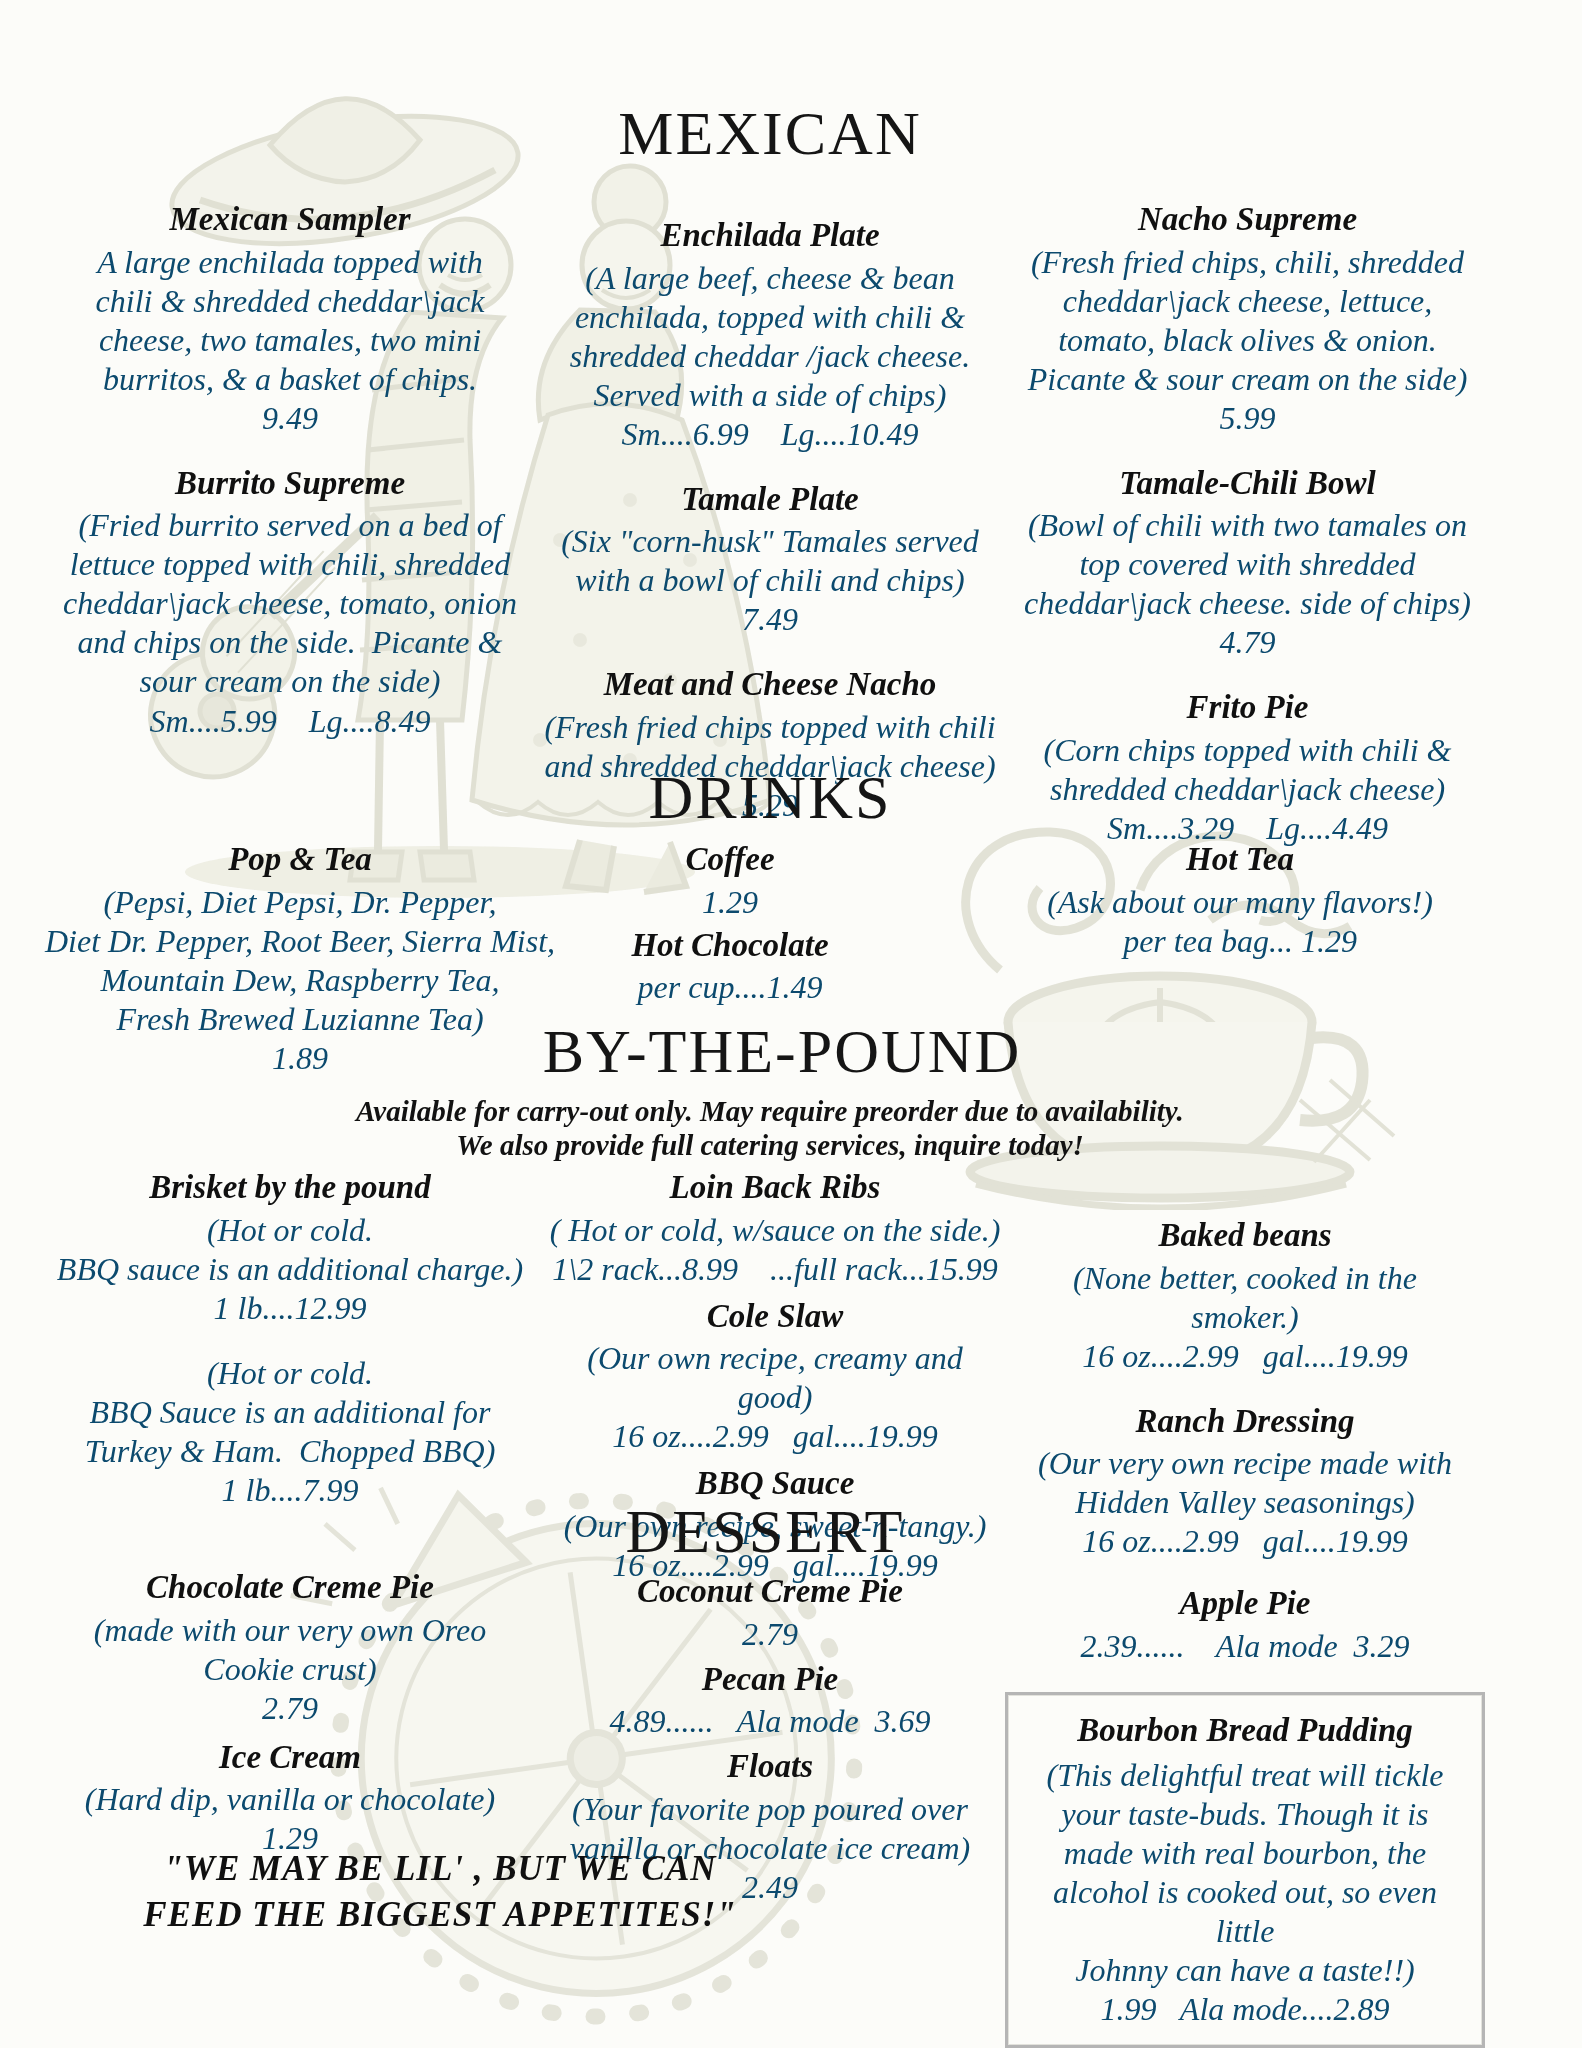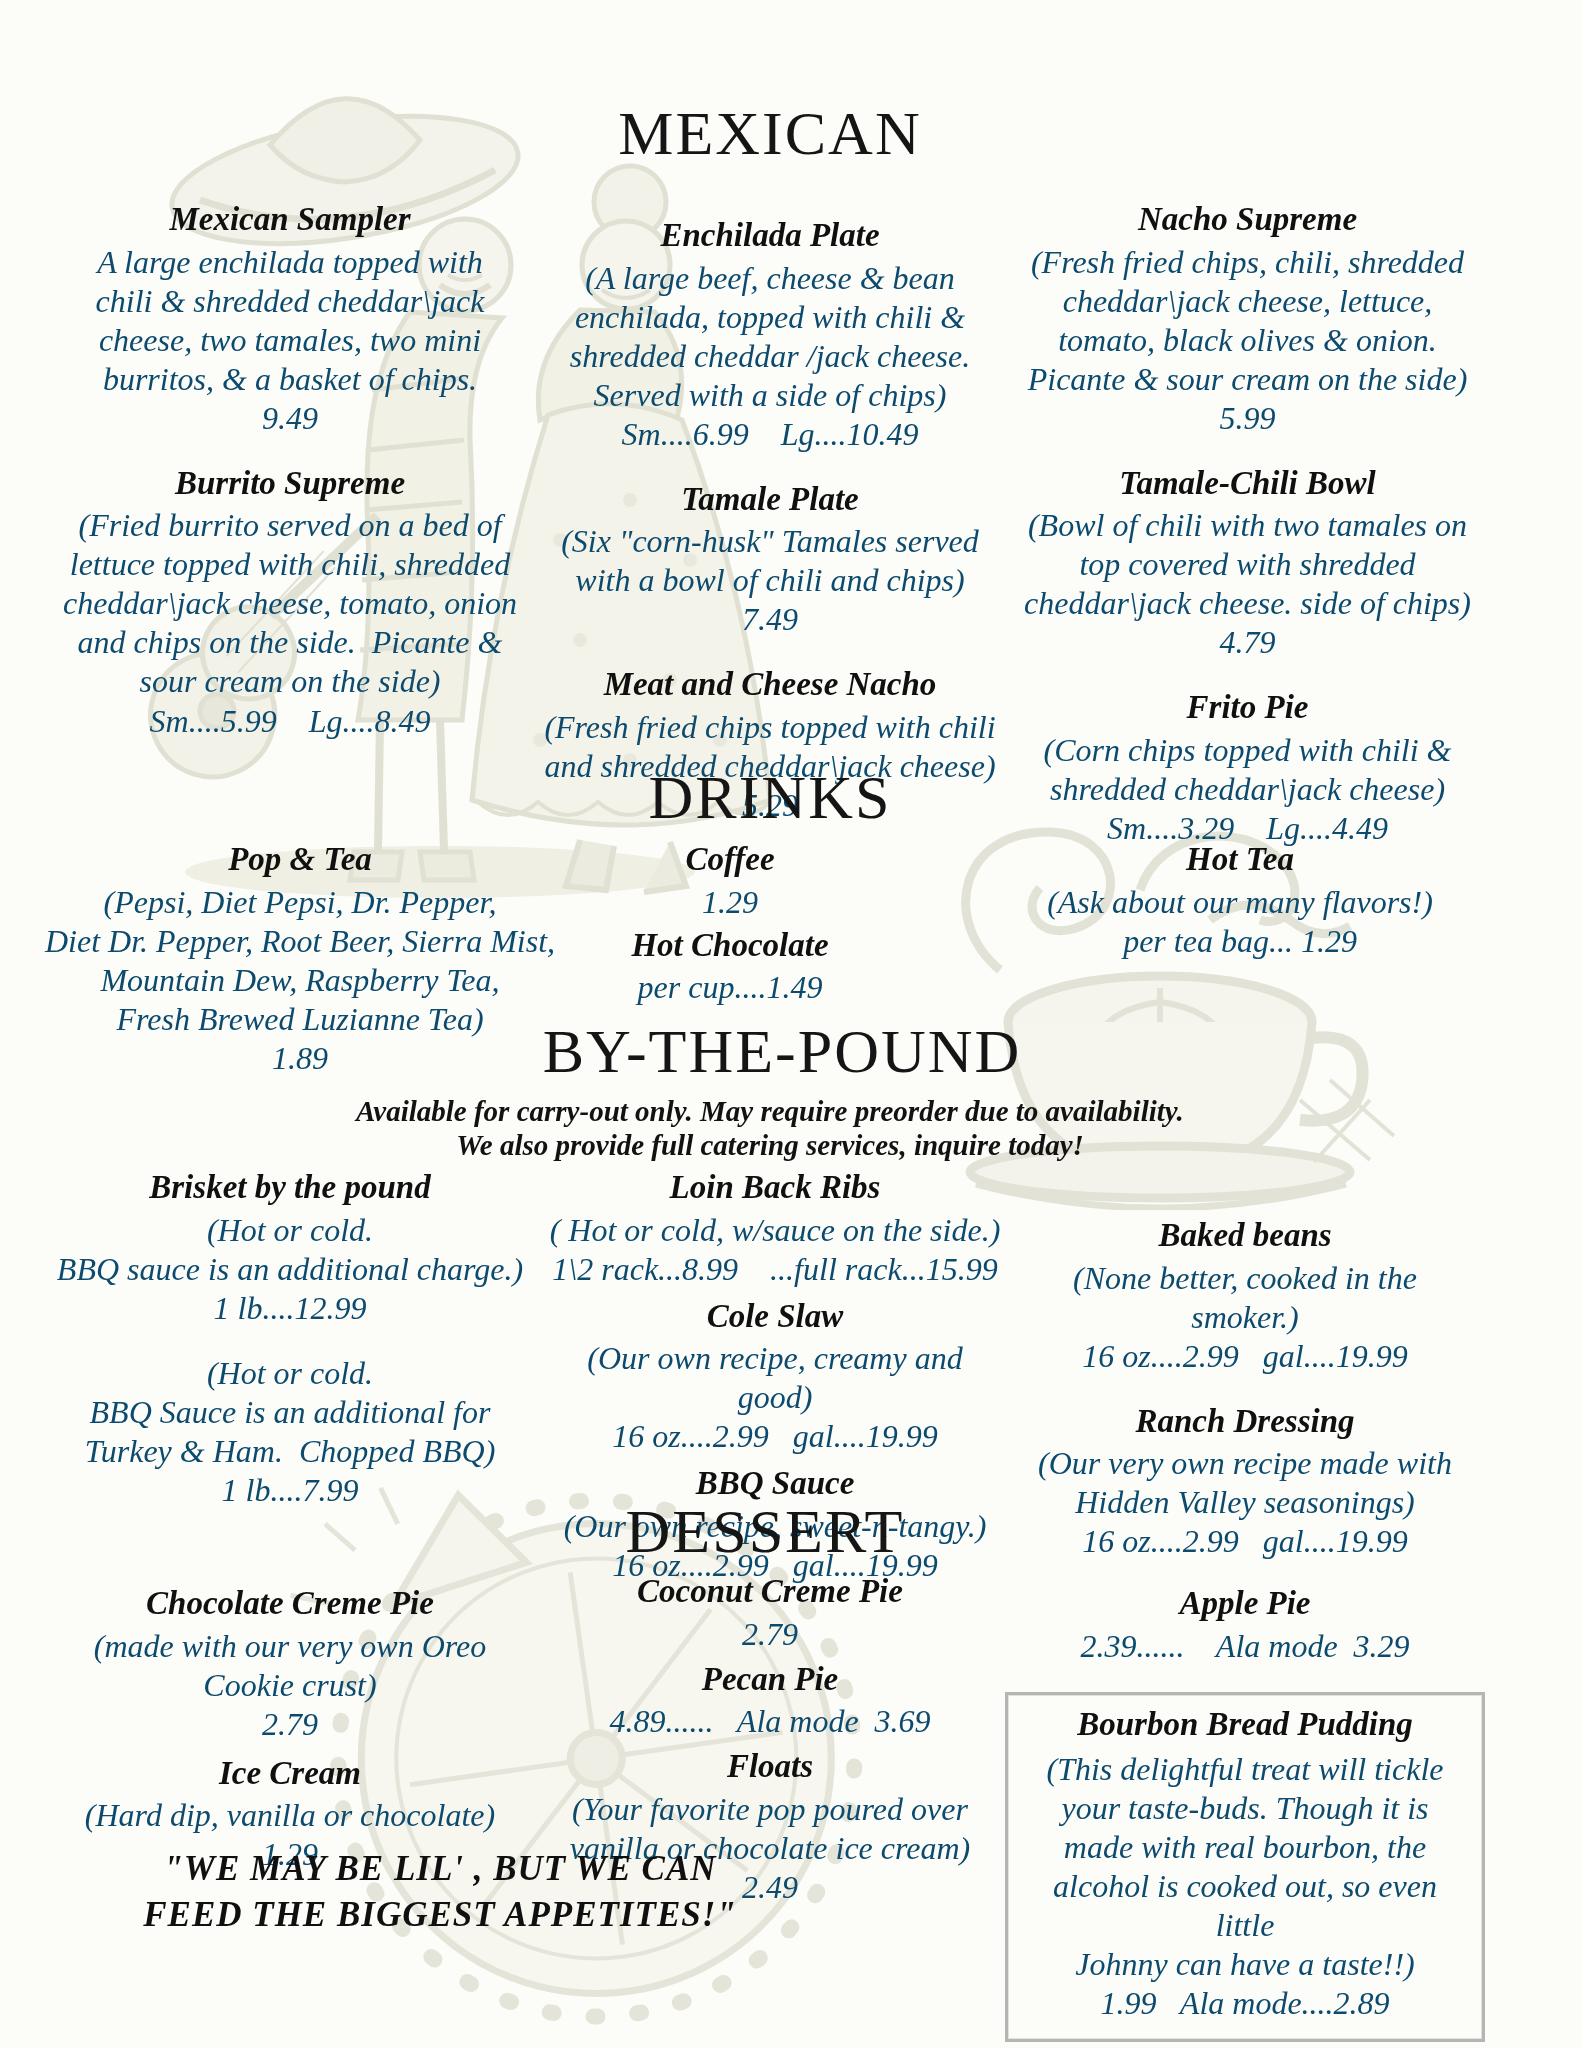--- a/index.html
+++ b/index.html
@@ -24,21 +24,21 @@
     font-size:32px;font-style:italic;line-height:1.22;color:#0c4a6e;
     white-space:pre-wrap;
   }
   .btp-note{
     position:absolute;text-align:center;
     font-size:29px;font-weight:bold;font-style:italic;line-height:1.18;color:#121212;
     white-space:pre-wrap;
   }
   .boxed{
     border:3px solid #b5b5b5;box-shadow:0 0 0 1px #e2e2dc inset;
-    padding:10px 14px 16px 14px;margin-top:10px;background:rgba(252,252,249,0.6);
+    padding:16px 14px 16px 14px;margin-top:10px;background:rgba(252,252,249,0.6);
   }
   .boxed .item-name{margin-bottom:6px;}
   .quote{
     position:absolute;text-align:center;
     font-size:35px;font-weight:bold;font-style:italic;letter-spacing:1px;
     line-height:1.3;color:#101010;white-space:pre-wrap;
   }
 </style>
 </head>
 <body>
@@ -273,21 +273,21 @@
       <div class="item-name">Ranch Dressing</div>
       <div class="item-desc">(Our very own recipe made with
 Hidden Valley seasonings)
 16 oz....2.99   gal....19.99</div>
     </div>
   </div>
 
   <div class="section-title" style="left:0;top:1496px;width:1530px;">DESSERT</div>
 
   <div class="col" style="left:55px;top:1568px;width:470px;">
-    <div class="item" style="margin-bottom:10px;margin-top:16px;">
+    <div class="item" style="margin-bottom:10px;">
       <div class="item-name">Chocolate Creme Pie</div>
       <div class="item-desc">(made with our very own Oreo
 Cookie crust)
 2.79</div>
     </div>
     <div class="item">
       <div class="item-name">Ice Cream</div>
       <div class="item-desc">(Hard dip, vanilla or chocolate)
 1.29</div>
     </div>

